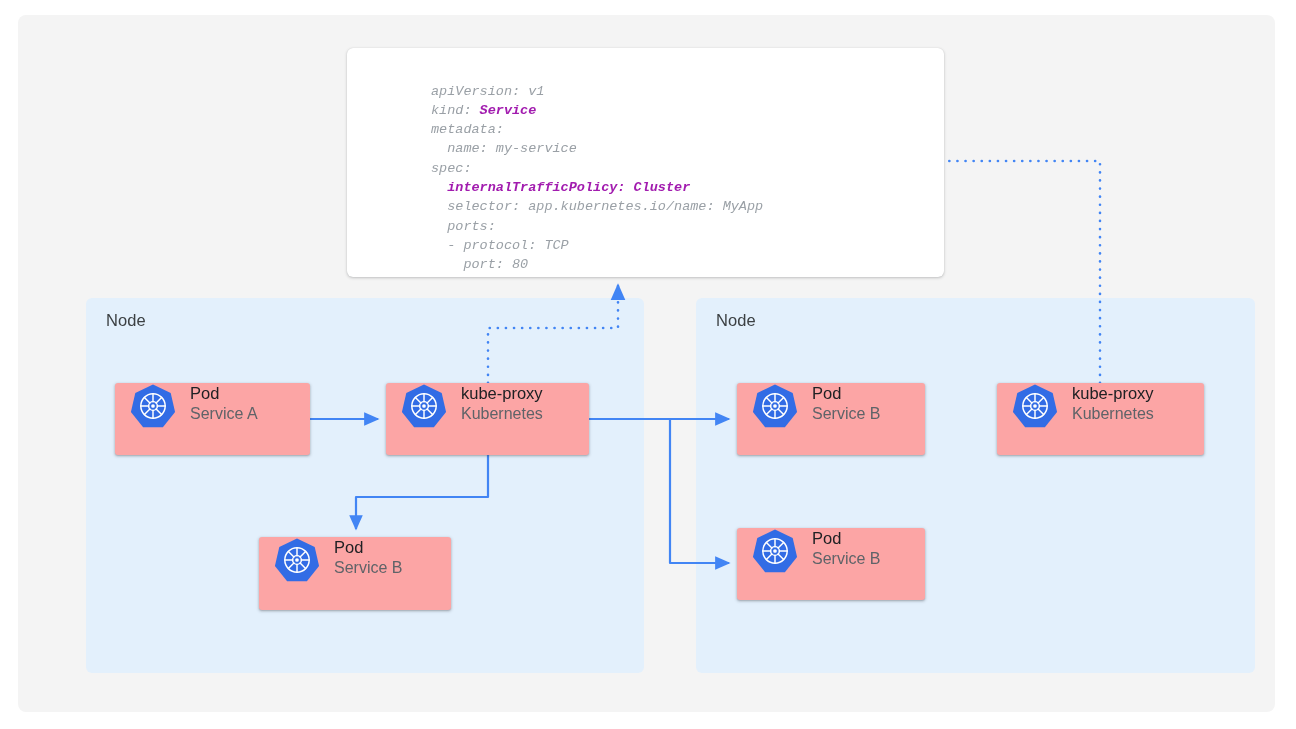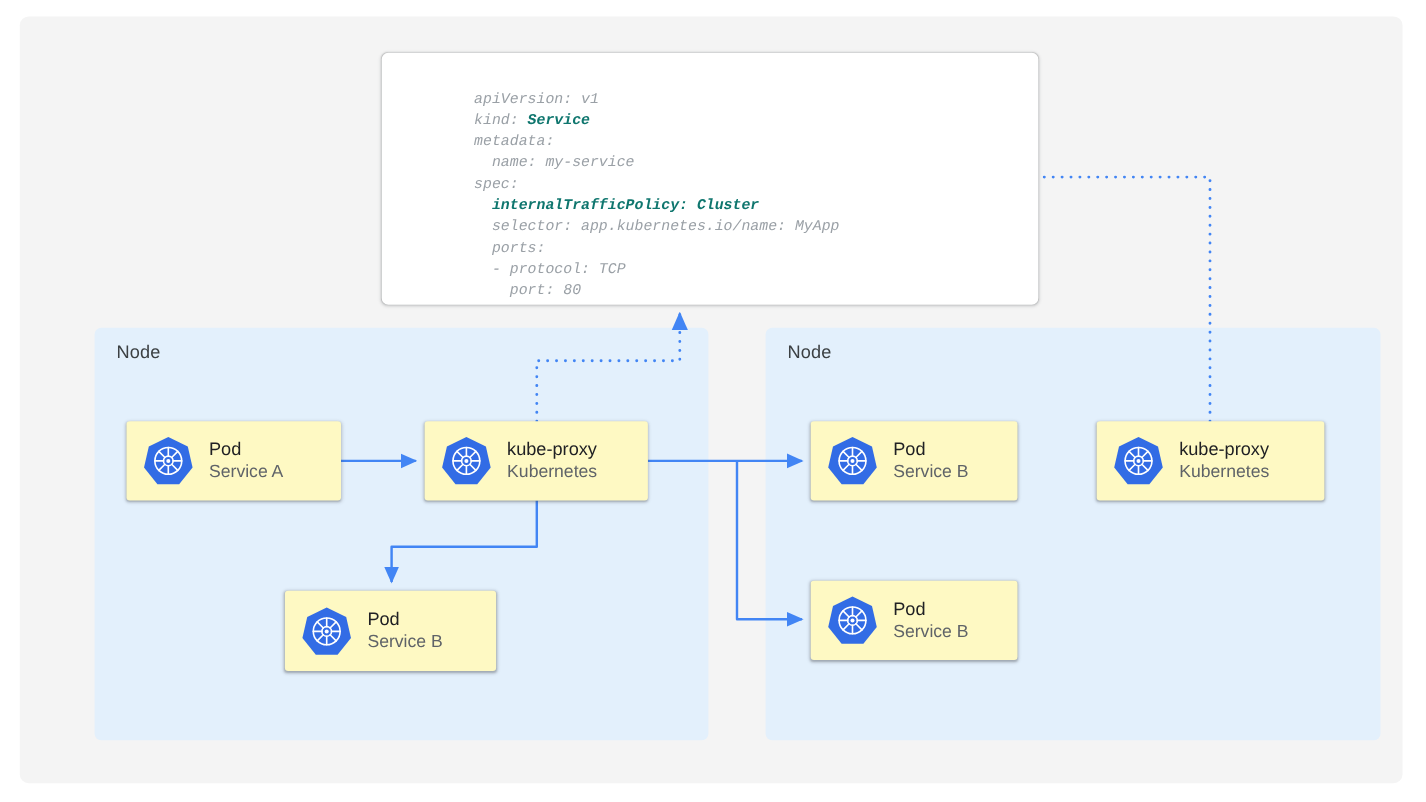--- a/index.html
+++ b/index.html
@@ -50,21 +50,21 @@
     top: 20px;
     font-family: "Liberation Mono", "DejaVu Sans Mono", monospace;
     font-size: 13.5px;
     line-height: 19.3px;
     font-style: italic;
     color: #9aa0a6;
     white-space: pre;
   }
   #yaml-code .y-line { display: block; height: 19.3px; }
   #yaml-code .y-strong {
-    color: #0f766e;
+    color: #a21caf;
     font-weight: bold;
   }
 
   
   .node-panel {
     position: absolute;
     background: #e3f0fc;
     border-radius: 6px;
     padding-left: 18px;
   }
@@ -75,25 +75,25 @@
     left: 20px;
     top: 13px;
     font-size: 16.5px;
     color: #3c4043;
     letter-spacing: 0.1px;
   }
 
   
   .entity-card {
     position: absolute;
-    background: #fef9c3;
+    background: #fca5a5;
     border-radius: 3px;
     box-shadow: 0 1px 2px rgba(60,64,67,0.30), 0 1px 3px 1px rgba(60,64,67,0.13);
     display: flex;
-    align-items: center;
+    align-items: flex-start;
     box-sizing: border-box;
   }
   .entity-logo {
     flex: 0 0 auto;
     width: 46px;
     height: 46px;
     margin-left: 15px;
     margin-right: 14px;
   }
   .entity-text {

